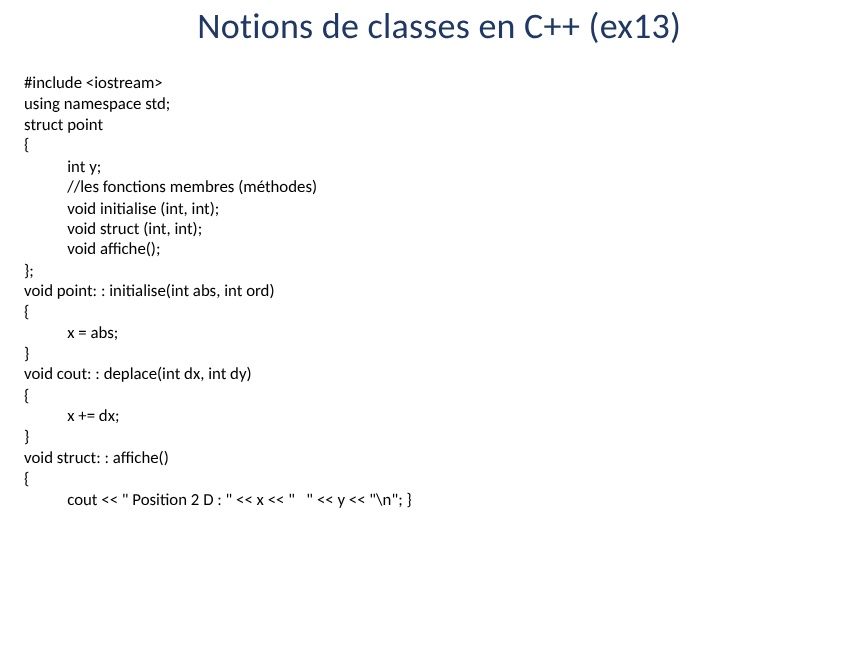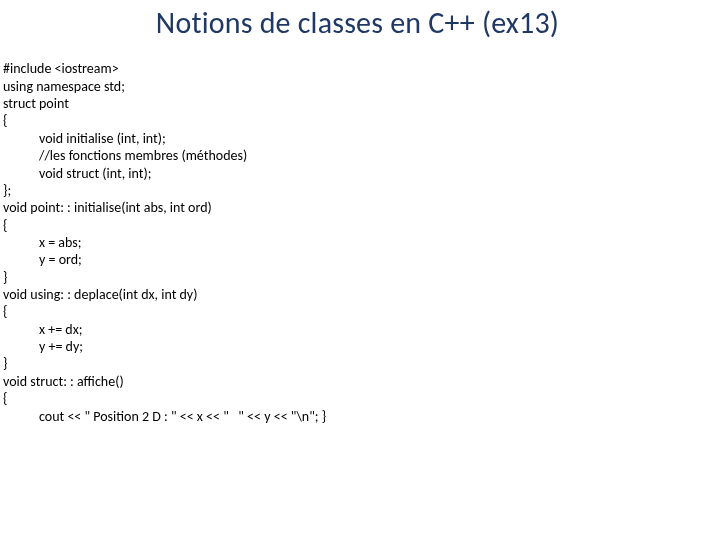--- a/index.html
+++ b/index.html
@@ -10,21 +10,21 @@
     background: #ffffff;
     font-family: Calibri, "Segoe UI", Arial, sans-serif;
     color: #000000;
     overflow: hidden;
   }
   .slide {
     width: 720px;
     height: 453px;
     position: relative;
     box-sizing: border-box;
-    padding: 4px 8px 0 3px;
+    padding: 4px 8px 0 20px;
   }
   .title {
     font-size: 30px;
     color: #1f3864;
     text-align: center;
     margin: 0 0 2px 0;
     font-weight: 400;
     letter-spacing: 0.2px;
   }
   .code {
@@ -39,23 +39,23 @@
 </head>
 <body>
 
 <div class="slide">
   <h1 class="title">Notions de classes en C++ (ex13)</h1>
   <div class="code">
 <span>#include &lt;iostream&gt;</span>
 <span>using namespace std;</span>
 <span>struct point</span>
 <span>{</span>
-<span class="ind1">void initialise (int, int);</span><span class="ind1">//les fonctions membres (méthodes)</span><span class="ind1">void struct (int, int);</span><span>};</span>
+<span class="ind1">int y;</span><span class="ind1">//les fonctions membres (méthodes)</span><span class="ind1">void initialise (int, int);</span><span class="ind1">void struct (int, int);</span><span class="ind1">void affiche();</span><span>};</span>
 <span>void point: : initialise(int abs, int ord)</span>
 <span>{</span>
-<span class="ind1">x = abs;</span><span class="ind1">y = ord;</span><span>}</span>
-<span>void using: : deplace(int dx, int dy)</span>
+<span class="ind1">x = abs;</span><span>}</span>
+<span>void cout: : deplace(int dx, int dy)</span>
 <span>{</span>
-<span class="ind1">x += dx;</span><span class="ind1">y += dy;</span><span>}</span>
+<span class="ind1">x += dx;</span><span>}</span>
 <span>void struct: : affiche()</span>
 <span>{</span>
 <span class="ind1">cout &lt;&lt; " Position 2 D : " &lt;&lt; x &lt;&lt; "   " &lt;&lt; y &lt;&lt; "\n"; }</span></div>
 </div>
 
 </body></html>

